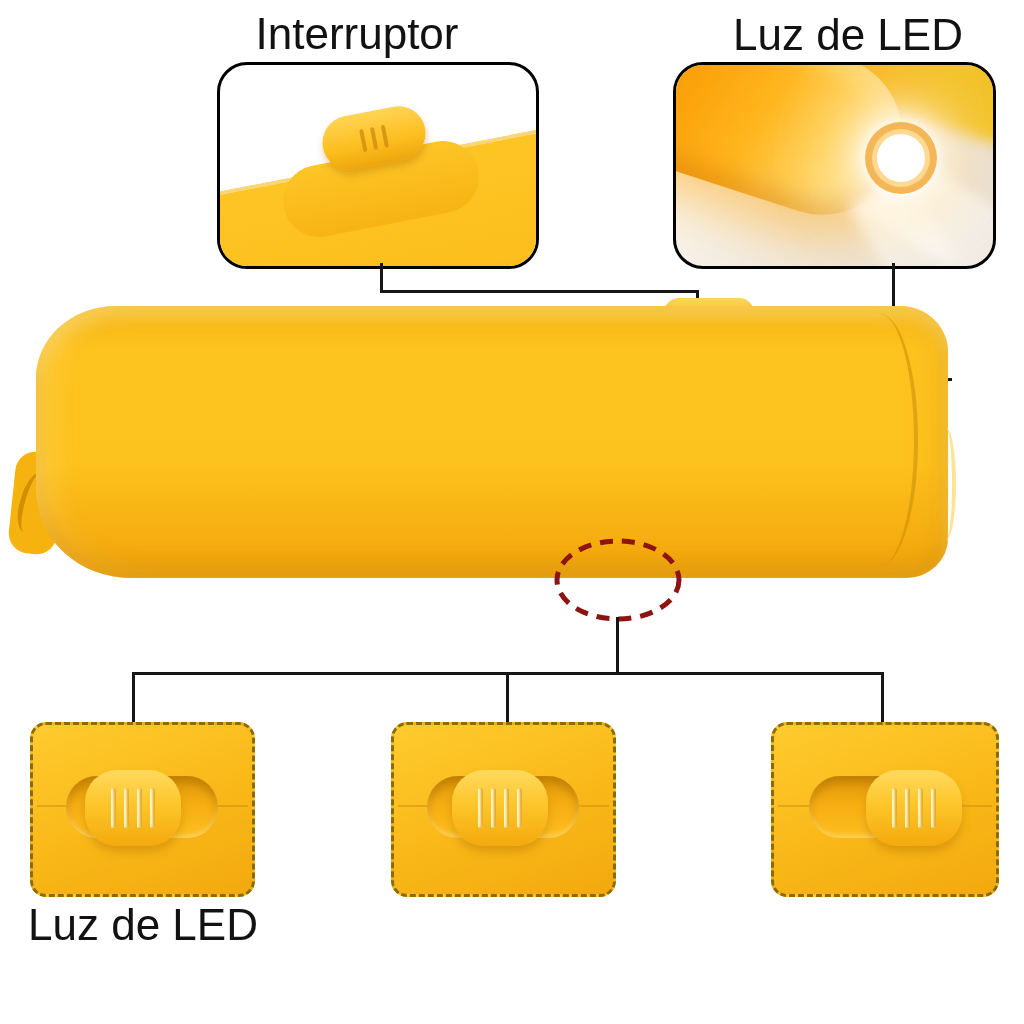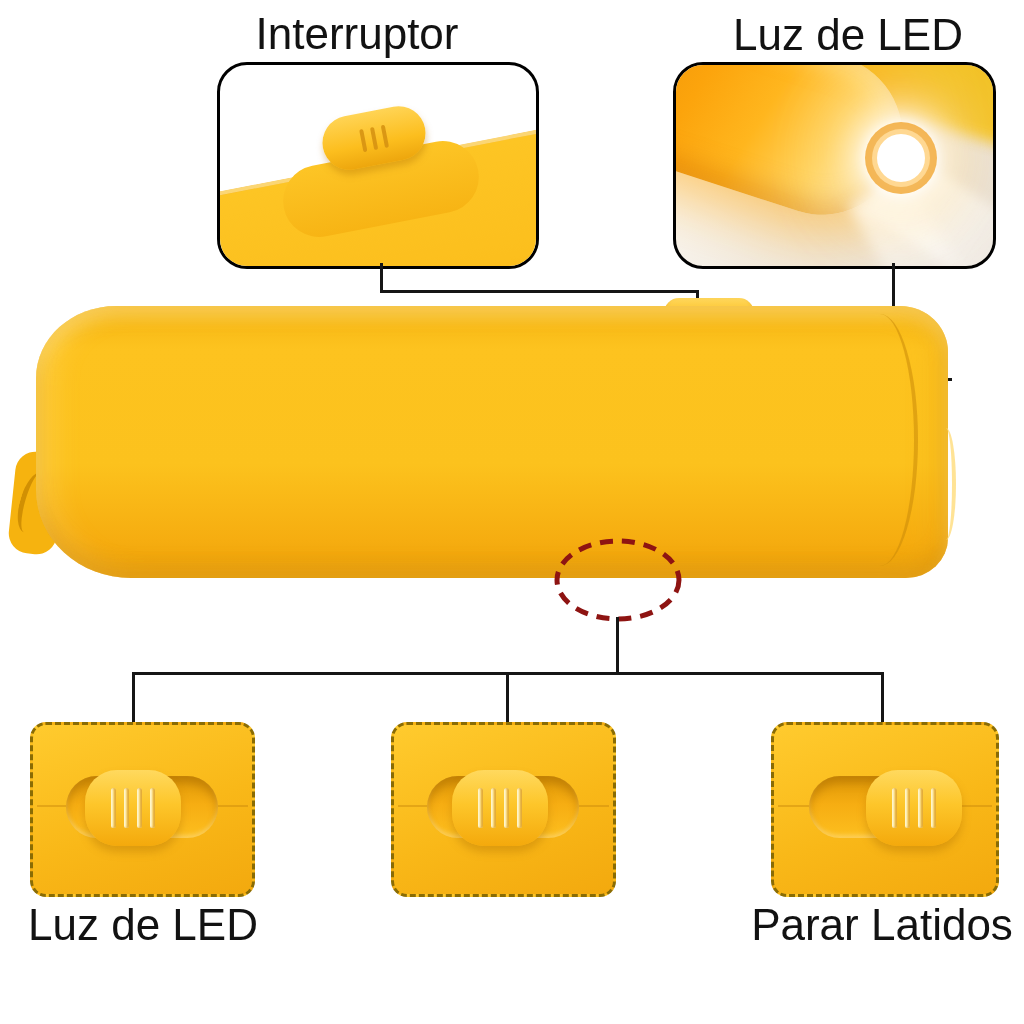--- a/index.html
+++ b/index.html
@@ -153,15 +153,14 @@
     <div class="abs ftrack" style="left:35px;"></div>
     <div class="abs fknob" style="left:92px;">
       <div class="fridge"></div>
       <div class="fridge"></div>
       <div class="fridge"></div>
       <div class="fridge"></div>
     </div>
   </div>
 
   <div class="abs label" style="left:143px;top:903px;">Luz de LED</div>
-  <div class="abs label" style="left:882px;top:903px;">Parar Latidos</div>
 
 </div>
 
 </body></html>

